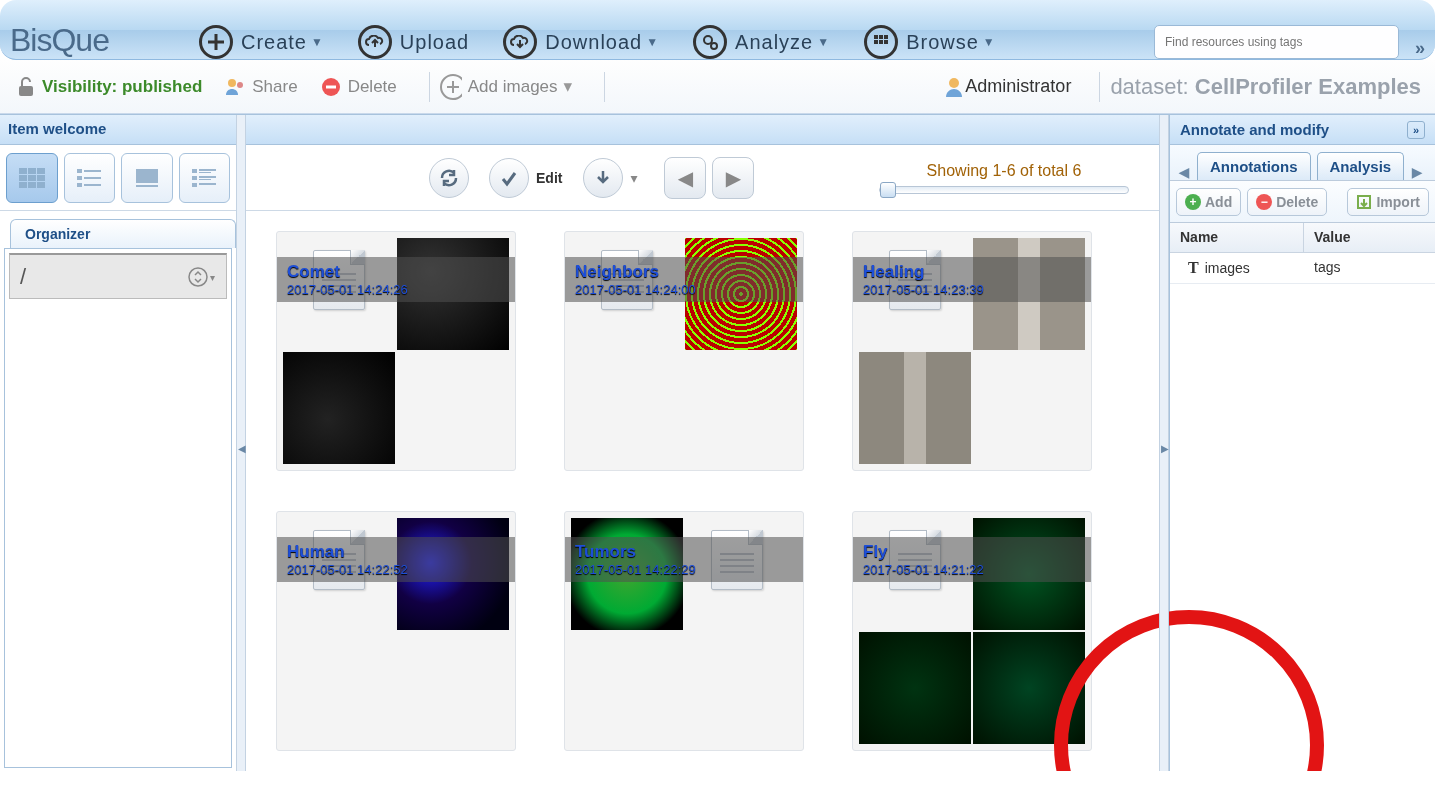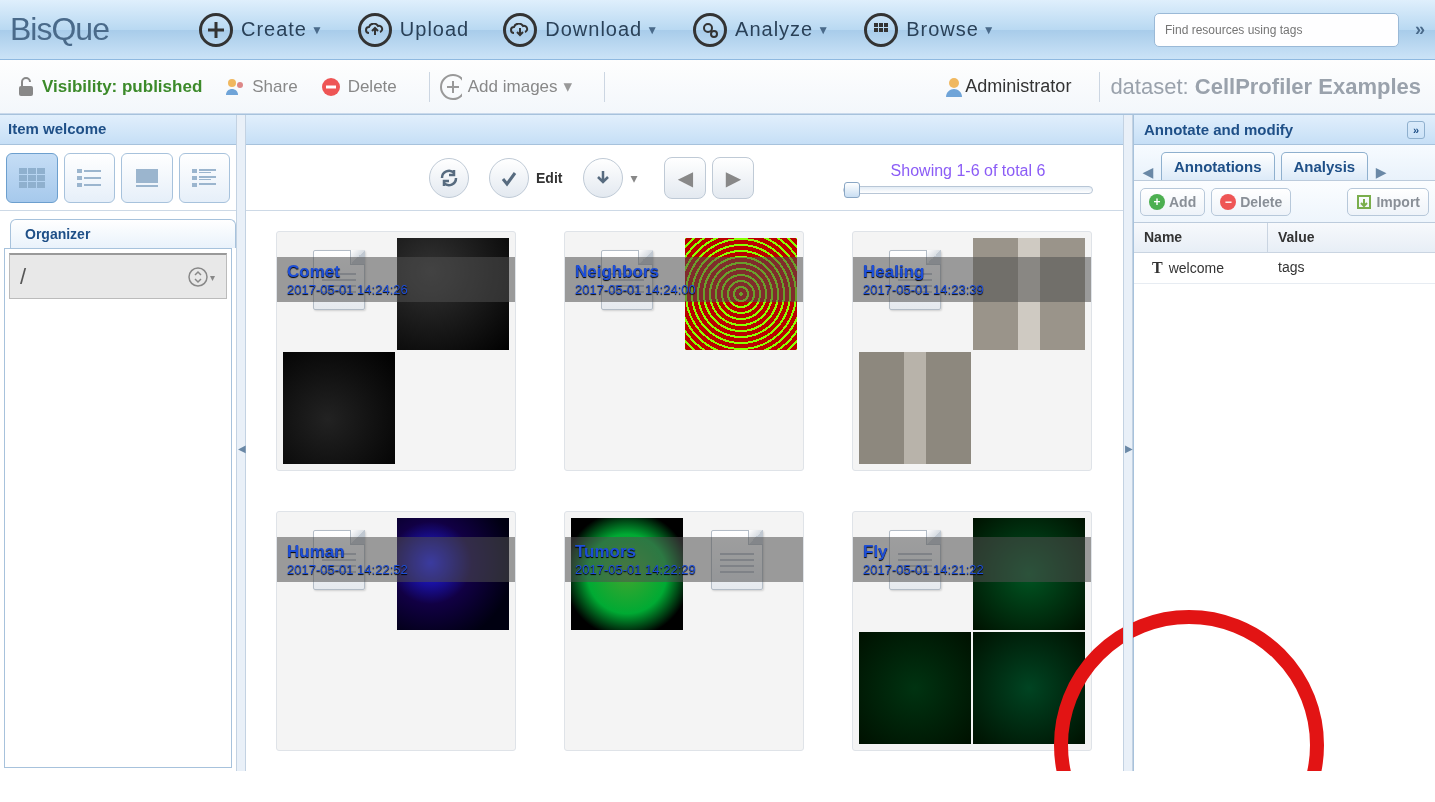--- a/index.html
+++ b/index.html
@@ -1,19 +1,19 @@
 <!DOCTYPE html>
 <html><head>
 <meta charset="utf-8">
 <style>
   * { box-sizing: border-box; margin: 0; padding: 0; }
   body { font-family: Arial, Helvetica, sans-serif; font-size: 14px; background: #fff; color: #333; width: 1435px; }
 
   
-  .menubar { height: 60px; background: linear-gradient(#dfeffc,#b9d9f2 50%,#a8ccea 51%,#cbe3f7); display:flex; align-items:center; padding:0 10px; border-bottom:1px solid #8fb9e0; }
+  .menubar { height: 60px; background: linear-gradient(#dfeffc,#b9d9f2 50%,#a8ccea 51%,#cbe3f7); display:flex; align-items:flex-end; padding:0 10px; border-bottom:1px solid #8fb9e0;border-radius:16px; }
   .logo { font-size: 32px; font-weight: 300; letter-spacing: -1px; color: #4a6a8a; font-family: "Segoe UI Light", Arial; margin-right: 90px; }
   .logo b { font-weight: 400; }
   .menu-item { display:flex; align-items:center; margin-right: 34px; cursor:pointer; color:#2a4158; font-size:20px; letter-spacing:1px; }
   .menu-item .micon { width:34px; height:34px; border:3px solid #333; border-radius:50%; display:flex; align-items:center; justify-content:center; margin-right:8px; font-weight:bold; }
   .menu-item .caret { margin-left:4px; font-size:12px; color:#4a6a8a; }
   .search { margin-left:auto; margin-right:10px; }
   .search input { width:245px; height:34px; border:1px solid #9ab9d7; border-radius:5px; padding:0 10px; font-size:12px; background:#fefeff; }
   .overflow { font-size:18px; color:#4a6a8a; font-weight:bold; cursor:pointer; margin-left:6px; }
 
   
@@ -37,39 +37,39 @@
   .organizer-tab { margin:8px 0 0 10px; display:inline-block; border:1px solid #a7c2dc; border-bottom:none; border-radius:6px 6px 0 0; background:linear-gradient(#fff,#e9f2fb); padding:6px 14px; color:#1e4f87; font-weight:bold; cursor:pointer; }
   .organizer-panel { border:1px solid #a7c2dc; margin:0 4px; height:520px; }
   .org-path { height:46px; border:1px solid #bbb; border-top:2px solid #999; background:#e8e8e8; margin:4px; display:flex; align-items:center; padding:0 10px; font-size:22px; color:#555; justify-content:space-between; }
 
   .centercol { flex:1; position:relative; }
   .center-head { height:30px; background:linear-gradient(#e1effc,#c6dff6); border-bottom:1px solid #a7c2dc; }
   .center-toolbar { height:66px; border-bottom:1px solid #cdd9e6; display:flex; align-items:center; padding:13px 10px; }
   .roundbtn { width:40px; height:40px; border-radius:50%; border:1px solid #bfcad6; background:linear-gradient(#fff,#e3e9f0); display:flex; align-items:center; justify-content:center; margin:0 3px; cursor:pointer; font-size:18px; color:#576b7f; }
   .edit-lbl { font-weight:bold; margin:0 8px 0 4px; color:#333; }
   .navarrow { width:42px; height:42px; border:1px solid #bfcad6; border-radius:8px; background:linear-gradient(#fff,#e3e9f0); display:flex; align-items:center; justify-content:center; cursor:pointer; margin:0 3px; font-size:20px; color:#888; }
-  .showing { margin-left:auto; color:#8b5cf6; font-size:16px; padding-right:20px; display:flex; flex-direction:column; align-items:center; gap:6px; }
+  .showing { margin-left:auto; color:#a16207; font-size:16px; padding-right:20px; display:flex; flex-direction:column; align-items:center; gap:6px; }
   .slider { width:250px; height:8px; border:1px solid #b8c6d6; border-radius:4px; background:linear-gradient(#e3ecf5,#fff); position:relative; }
   .slider-thumb { width:16px; height:16px; border:1px solid #8aa7c5; background:linear-gradient(#fff,#c9def2); border-radius:3px; position:absolute; left:0; top:-5px; }
 
   .grid { padding:20px 30px; display:grid; grid-template-columns:repeat(3, 240px); gap:40px 48px; }
   .item { width:240px; height:240px; border:1px solid #dfe3e8; background:#f4f4f4; position:relative; cursor:pointer; border-radius:3px; }
   .item-label { position:absolute; top:25px; left:0; right:0; background:rgba(80,80,80,0.55); color:#1d4ed8; padding:5px 10px; font-size:13px; text-shadow:0 1px 1px #000; }
   .item-label .iname { font-size:17px; font-weight:bold; }
   .docicon { position:absolute; width:52px; height:60px; background:linear-gradient(#fff,#e5e9ee); border:1px solid #b3bcc6; border-radius:2px; box-shadow:1px 1px 2px rgba(0,0,0,0.15); }
   .docicon::before { content:""; position:absolute; right:-1px; top:-1px; width:14px; height:14px; background:linear-gradient(135deg,#fff 0%,#d8dde3 50%,#c0c8d1 50%,#c0c8d1 100%); border-bottom:1px solid #b3bcc6; border-left:1px solid #b3bcc6; }
   .docicon .lines { position:absolute; top:22px; left:8px; right:8px; }
   .docicon .lines span { display:block; height:2px; background:#b8bfc9; margin-bottom:4px; }
 
   
   .sq { position:absolute; width:112px; height:112px; }
 
   .redcircle { position:absolute; width:270px; height:270px; border:14px solid #e21414; border-radius:50%; left:808px; top:495px; pointer-events:none; }
 
-  .rightcol { width:302px; display:flex; flex-direction:column; border-left:1px solid #a7c2dc; }
+  .rightcol { width:266px; display:flex; flex-direction:column; border-left:1px solid #a7c2dc; }
   .right-head { height:30px; background:linear-gradient(#e1effc,#c6dff6); border-bottom:1px solid #a7c2dc; display:flex; align-items:center; padding:0 10px; color:#1e4f87; font-weight:bold; font-size:15px; }
   .right-head .exp { margin-left:auto; width:18px; height:18px; border:1px solid #8fb0ce; border-radius:3px; display:flex; align-items:center; justify-content:center; font-size:11px; cursor:pointer; }
   .tabs-row { height:36px; border-bottom:1px solid #bccbdc; display:flex; align-items:flex-end; padding:0 4px; background:linear-gradient(#f7fbff,#e9f2fb); }
   .arrowbtn { width:20px; font-size:14px; color:#6a88a6; cursor:pointer; text-align:center; }
   .rtab { border:1px solid #8fb0ce; border-bottom:none; border-radius:5px 5px 0 0; background:linear-gradient(#fff,#dceaf8); padding:5px 12px; color:#1e4f87; font-weight:bold; margin:0 3px; cursor:pointer; font-size:15px; }
   .actionrow { height:42px; border-bottom:1px solid #bccbdc; display:flex; align-items:center; padding:0 6px; gap:6px; background:linear-gradient(#fbfdff,#eef5fc); }
   .abtn { border:1px solid #b7c8da; border-radius:5px; padding:5px 8px; display:flex; align-items:center; gap:4px; color:#898f97; background:linear-gradient(#fff,#eef3f9); cursor:pointer; font-size:14px; font-weight:bold; }
   .abtn .dot { width:16px; height:16px; border-radius:50%; display:flex; align-items:center; justify-content:center; color:#fff; font-size:12px; font-weight:bold; }
   .tbl-head { display:flex; height:30px; background:linear-gradient(#f7f9fc,#e7eef6); border-bottom:1px solid #c9d4e1; }
   .tbl-head div, .tbl-row div { padding:6px 10px; }
@@ -464,18 +464,18 @@
         <span>Import</span>
       </div>
     </div>
     <div class="tbl-head">
       <div class="c1">Name</div>
       <div class="c2">Value</div>
     </div>
     <div class="tbl-row">
       <div class="c1">
         <span style="font-family:serif;font-weight:bold;font-size:16px">T</span>
-        <span>welcome</span>
+        <span>images</span>
       </div>
       <div class="c2">tags</div>
     </div>
   </div>
 </div>
 
 </body></html>

